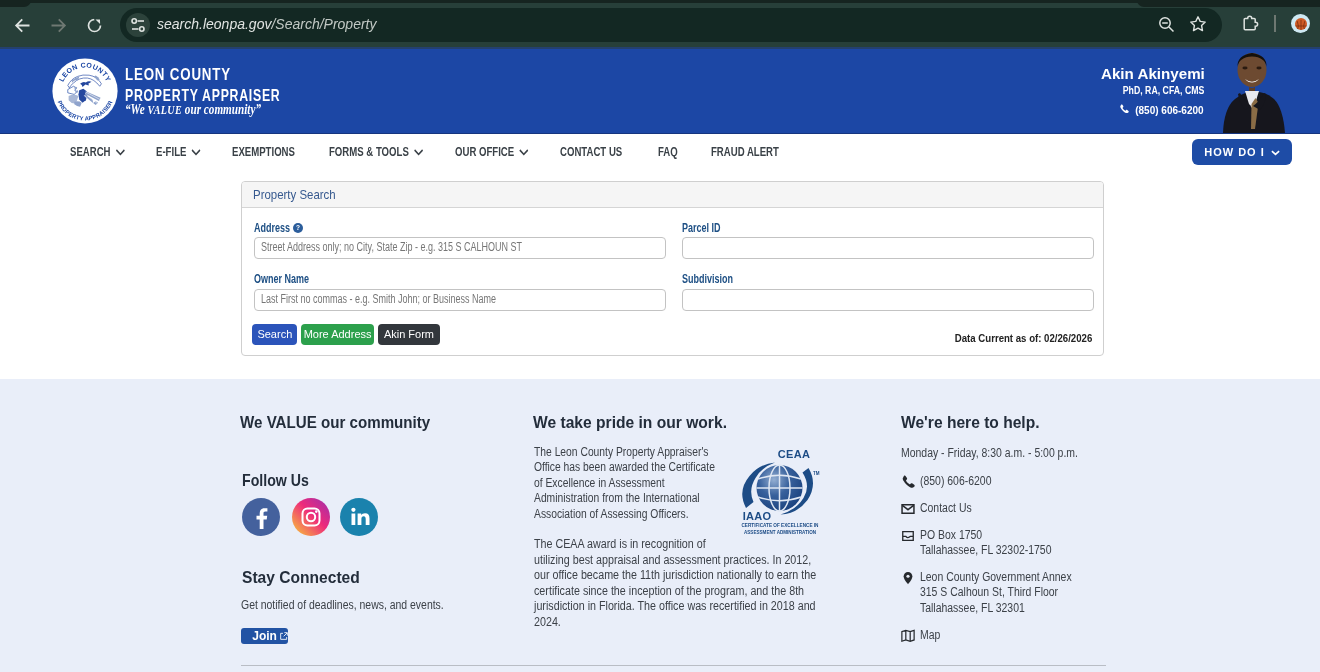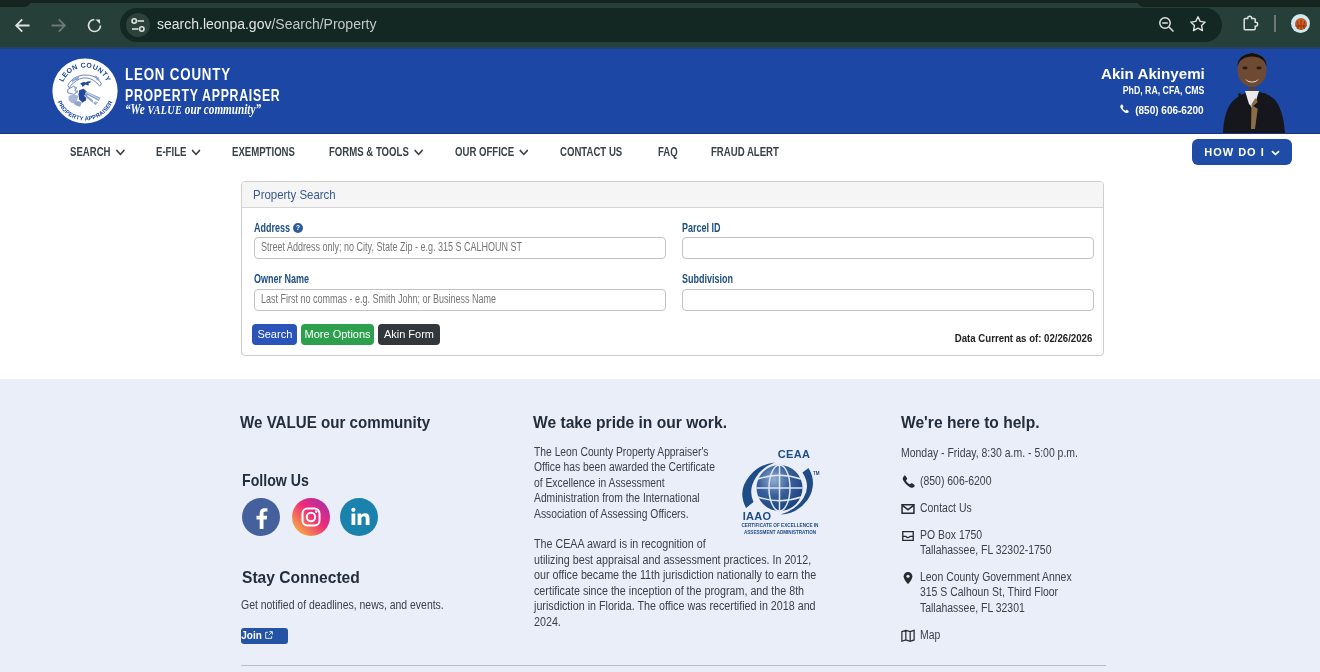--- a/index.html
+++ b/index.html
@@ -1,20 +1,20 @@
 <!DOCTYPE html>
 <html><head>
 <meta charset="utf-8">
 <style>
   * { margin:0; padding:0; box-sizing:border-box; }
   html,body { width:1320px; height:672px; overflow:hidden; font-family:"Liberation Sans", sans-serif; background:#fff; }
   .abs { position:absolute; }
   .nw { white-space:nowrap; }
   
-  #chrome { position:absolute; top:0; left:0; width:1320px; height:47px; background:#273f39; }
+  #chrome { position:absolute; top:0; left:0; width:1320px; height:47px; background:#273f39;font-style:italic; }
   #tabstrip { position:absolute; top:0; left:0; width:1320px; height:2.5px; background:#162420; }
   #omnibox { position:absolute; top:8px; left:120px; width:1102px; height:34px; border-radius:17px; background:#132823; }
   .urltext { position:absolute; left:157px; top:16px; font-size:14px; color:#e0e4e2; }
   
   #siteheader { position:absolute; top:47px; left:0; width:1320px; height:87px; background:#1c47a5; overflow:hidden; }
   .brandtext { position:absolute; left:124.5px; color:#fff; font-weight:bold; white-space:nowrap; transform-origin:0 0; }
   
   #nav { position:absolute; top:133px; left:0; width:1320px; height:40px; }
   .navitem { position:absolute; top:0; height:40px; line-height:38.5px; font-size:12px; font-weight:bold; color:#3a4147; white-space:nowrap; transform:scaleX(0.8); transform-origin:0 50%; }
   .chev { display:inline-block; margin-left:6px; }
@@ -197,21 +197,21 @@
     <span class="flabel" style="left:439.5px;top:39px">Parcel ID</span>
     <div class="finput" style="left:11.5px;top:55px"></div>
     <div class="finput" style="left:439.5px;top:55px"></div>
     <span class="ph" style="left:19px;top:58px">Street Address only; no City, State Zip - e.g. 315 S CALHOUN ST</span>
     <span class="flabel" style="left:11.5px;top:90px">Owner Name</span>
     <span class="flabel" style="left:439.5px;top:90px">Subdivision</span>
     <div class="finput" style="left:11.5px;top:106.5px"></div>
     <div class="finput" style="left:439.5px;top:106.5px"></div>
     <span class="ph" style="left:19px;top:109.5px">Last First no commas - e.g. Smith John; or Business Name</span>
     <div class="btn" style="left:10.2px;width:45.3px;background:#2b54ba">Search</div>
-    <div class="btn" style="left:59px;width:73.2px;background:#2ca04c">More Options</div>
+    <div class="btn" style="left:59px;width:73.2px;background:#2ca04c">More Address</div>
     <div class="btn" style="left:135.6px;width:62.7px;background:#32373c">Akin Form</div>
     <div class="abs nw" style="right:10.5px;top:150px;font-size:11.5px;font-weight:bold;color:#222;transform:scaleX(0.837);transform-origin:100% 0;">Data Current as of: 02/26/2026</div>
   </div>
 </div>
 
 <div id="footer">
 
   <div class="fh3" style="left:240.4px;top:34.2px;transform:scaleX(0.89)">We VALUE our community</div>
   <div class="fh3" style="left:241.5px;top:91.8px;transform:scaleX(0.833)">Follow Us</div>
 
@@ -228,21 +228,21 @@
   </svg>
 
   <div class="abs" style="left:339.5px;top:119.4px;width:38px;height:38px;border-radius:50%;background:#1a82ad"></div>
   <svg class="abs" style="left:339.5px;top:119.4px" width="38" height="38" viewBox="0 0 38 38">
     <path d="M11.5 15.5h3.8V27h-3.8z" fill="#fff"></path>
     <circle cx="13.4" cy="11.8" r="2.1" fill="#fff"></circle>
     <path d="M17.6 15.5h3.6v1.6c.5-.9 1.9-1.9 3.9-1.9 3 0 4.4 1.8 4.4 5V27h-3.8v-6c0-1.7-.6-2.8-2-2.8-1.5 0-2.3 1-2.3 2.8v6h-3.8z" fill="#fff"></path>
   </svg>
   <div class="fh3" style="left:241.5px;top:188.8px;transform:scaleX(0.917)">Stay Connected</div>
   <div class="ftext" style="left:241.3px;top:219.4px">Get notified of deadlines, news, and events.</div>
-  <div class="abs" style="left:241.3px;top:248.6px;width:47px;height:16px;background:#2253a4;border-radius:3px;color:#fff;font-size:10px;font-weight:bold;text-align:left;line-height:16px">Join <svg width="8" height="8" viewBox="0 0 12 12" style="vertical-align:-0.5px">
+  <div class="abs" style="left:241.3px;top:248.6px;width:47px;height:16px;background:#2253a4;border-radius:3px;color:#fff;font-size:12px;font-weight:bold;text-align:right;line-height:16px">Join <svg width="8" height="8" viewBox="0 0 12 12" style="vertical-align:-0.5px">
         <path d="M4.5 2 H1 v9 h9 V7.5 M6.5 1 h4.5 v4.5 M10.6 1.4 L5.5 6.5" stroke="#fff" stroke-width="1.3" fill="none"></path>
       </svg></div>
 
   <div class="fh3" style="left:533.2px;top:34.2px;transform:scaleX(0.918)">We take pride in our work.</div>
   <div class="ftext" style="left:534px;top:65.8px;transform:scaleX(0.825)">The Leon County Property Appraiser's<br>Office has been awarded the Certificate<br>of Excellence in Assessment<br>Administration from the International<br>Association of Assessing Officers.</div>
   <div class="ftext" style="left:534px;top:158.3px;transform:scaleX(0.858)">The CEAA award is in recognition of<br>utilizing best appraisal and assessment practices. In 2012,<br>our office became the 11th jurisdiction nationally to earn the<br>certificate since the inception of the program, and the 8th<br>jurisdiction in Florida. The office was recertified in 2018 and<br>2024.</div>
 
   <svg class="abs" style="left:739px;top:65.3px" width="83" height="92" viewBox="0 0 83 92">
     <defs>
       <radialGradient id="globeg" cx="38%" cy="32%" r="75%">

